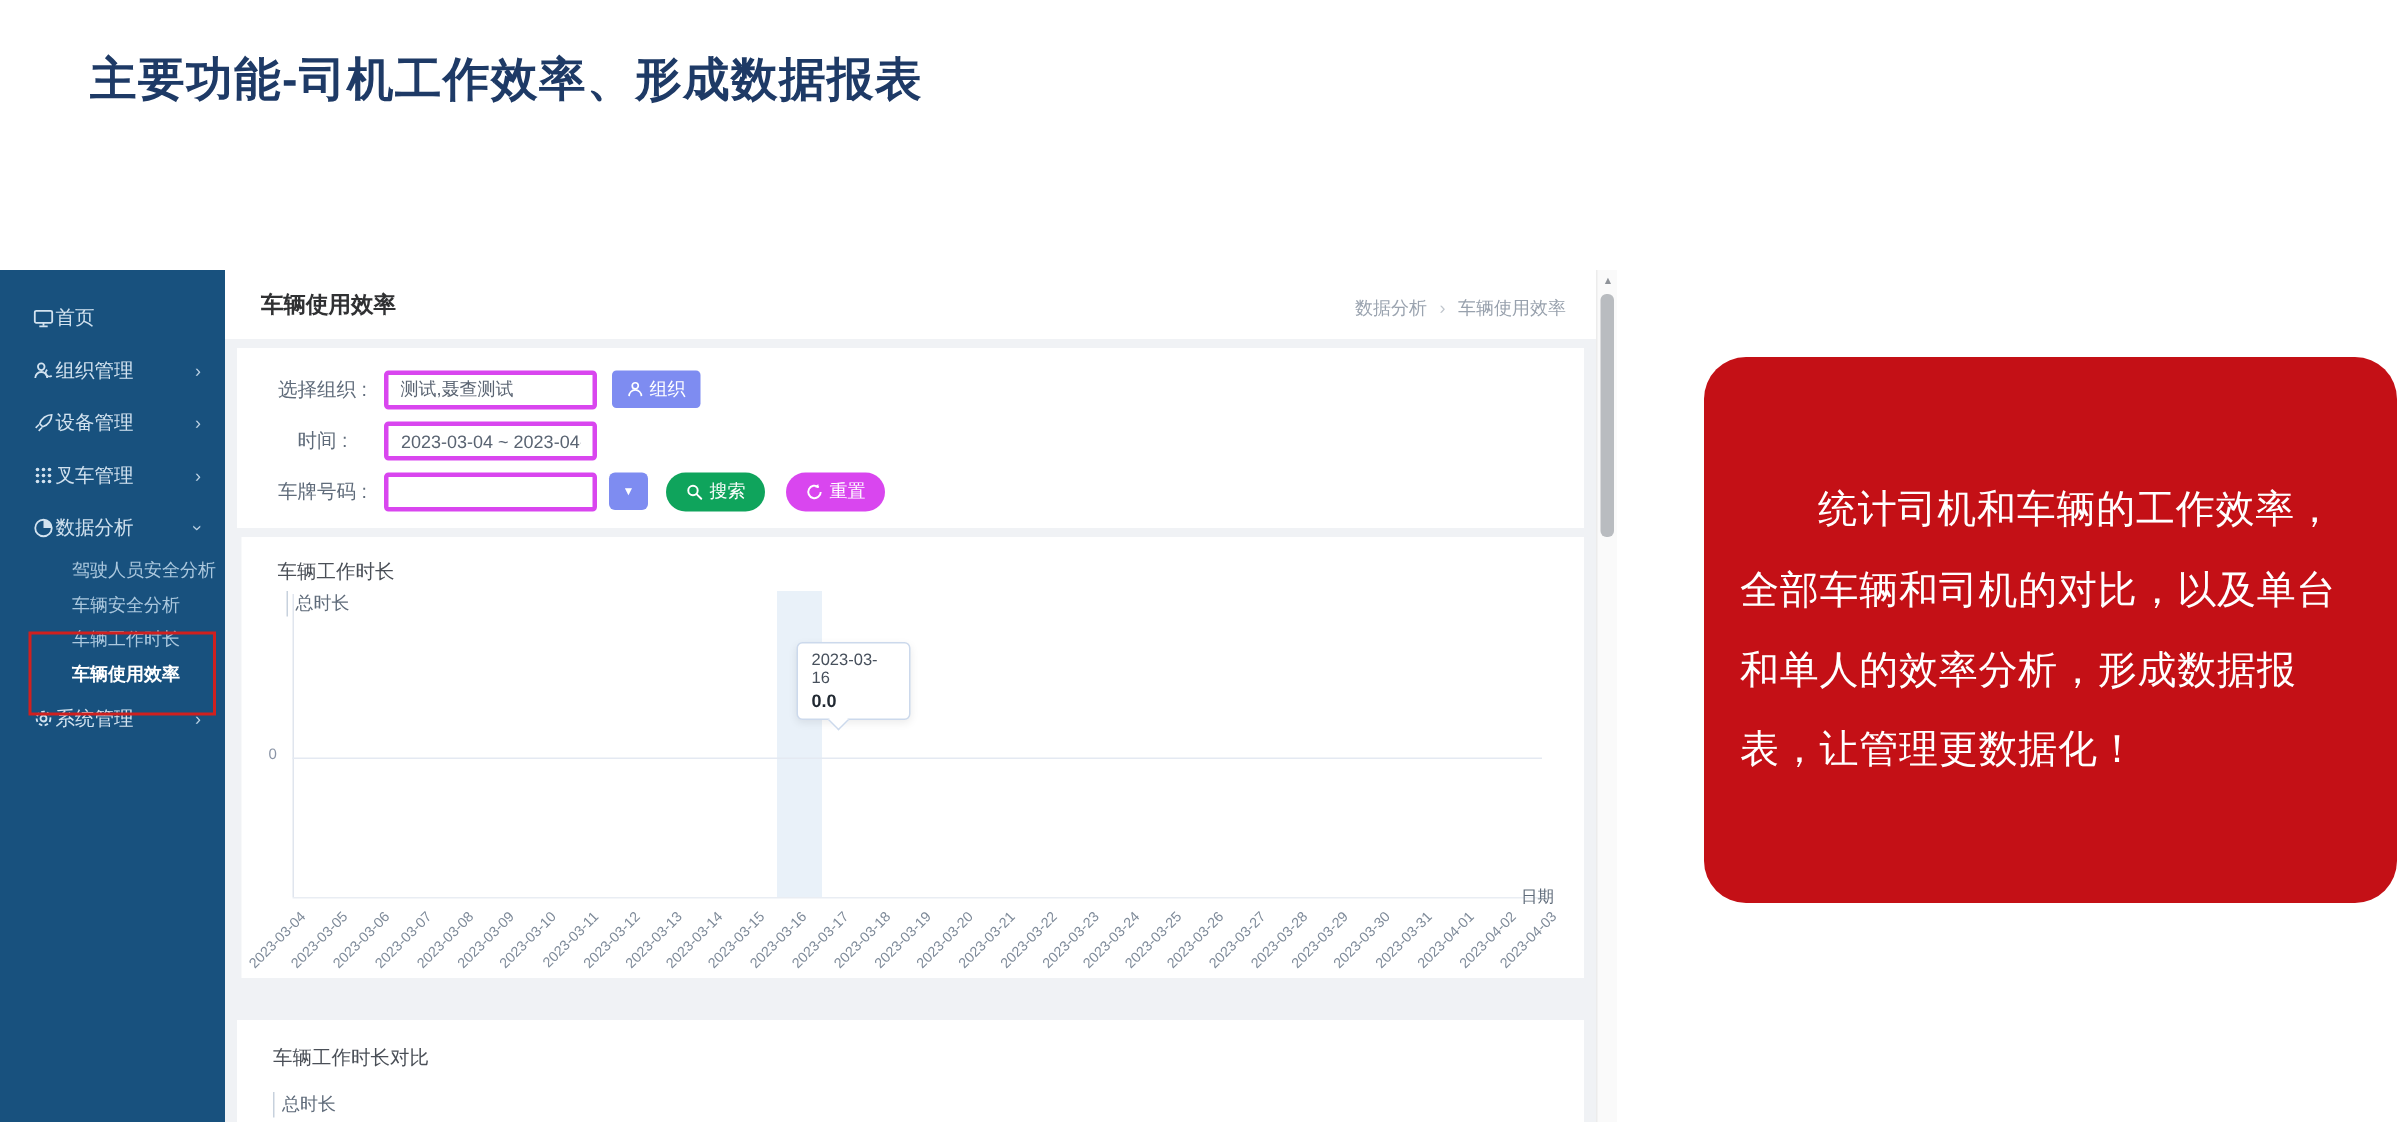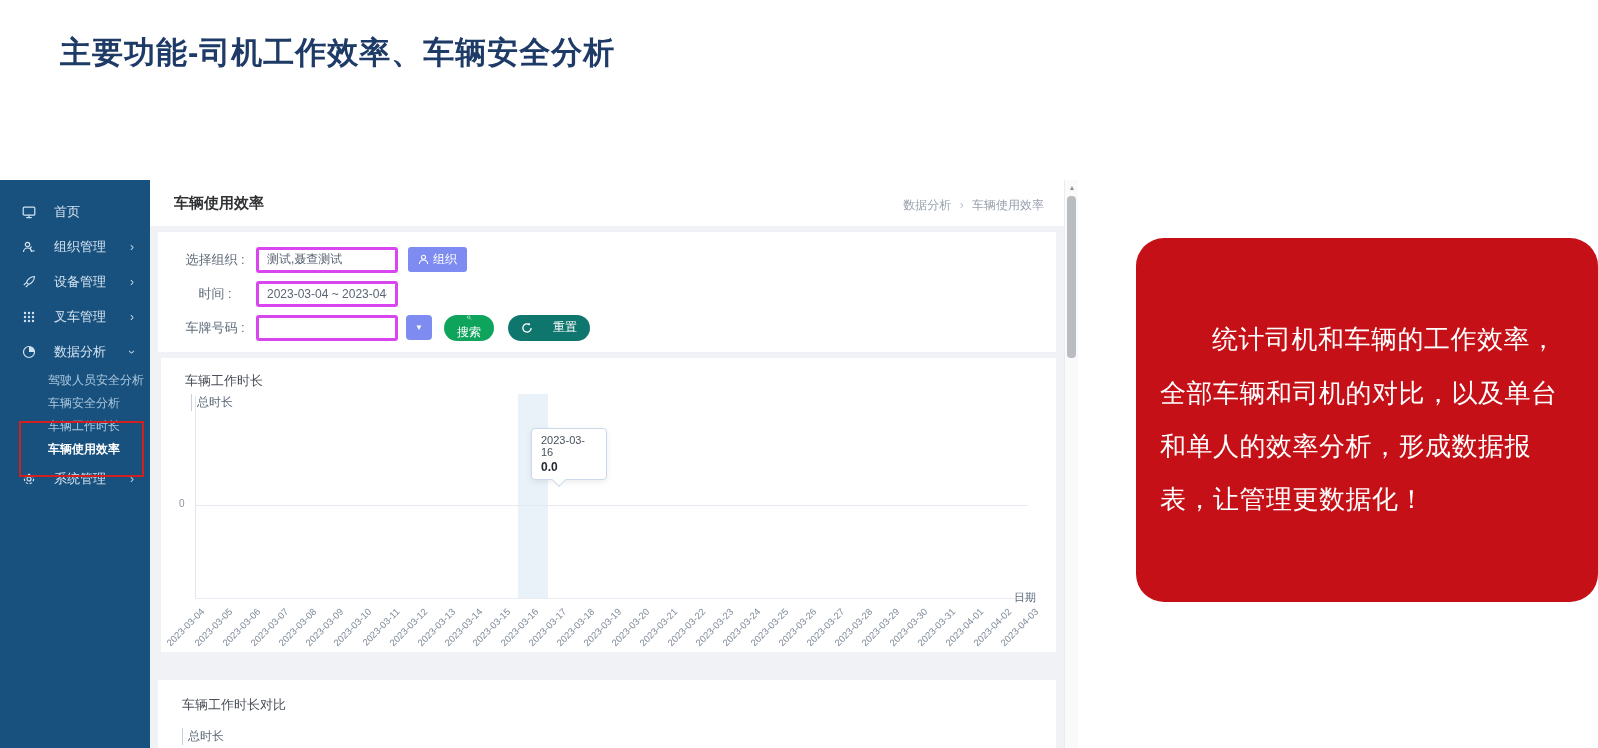--- a/index.html
+++ b/index.html
@@ -12,21 +12,21 @@
                  color:#1e3a66; letter-spacing:1px; }
 
   
   .app { position:absolute; left:0; top:180px; width:1078px; height:568px; background:#f0f2f5; }
 
   
   .sidebar { position:absolute; left:0; top:0; width:150px; height:568px; background:#18517e; }
   .side-list { padding-top:14px; }
   .side-item { position:relative; height:35px; display:flex; align-items:center; padding-left:22px;
                color:#d3e3f0; font-size:13px; cursor:pointer; }
-  .side-item .lbl { margin-left:18px; }
+  .side-item .lbl { margin-left:1px; }
   .side-item .chev { position:absolute; right:16px; font-size:12px; color:#bcd2e4; }
   .chev.down { display:inline-block; transform:rotate(90deg); }
   .sub-list { }
   .sub-item { height:23px; line-height:23px; padding-left:48px; color:#abc8de; font-size:12px; cursor:pointer; }
   .sub-item.active { color:#ffffff; font-weight:bold; }
   .icon-svg { width:14px; height:14px; flex:0 0 14px; }
   
   .annotation-box { position:absolute; left:19px; top:241px; width:125px; height:56px;
                     border:2px solid #d0201f; z-index:5; }
 
@@ -42,22 +42,22 @@
   .filter-card { position:absolute; left:0; right:0; top:52px; height:120px; padding:14px 24px 0 24px; }
   .f-row { display:flex; align-items:center; height:27px; margin-bottom:7px; }
   .f-label { width:66px; text-align:center; font-size:13px; color:#5f6b7a; margin-right:8px; white-space:nowrap; }
   .f-input { width:142px; height:26px; border:3px solid #d946ef; border-radius:3px; background:#fff;
              font-size:12px; color:#5a6472; padding:0 8px; outline:none;
              font-family:"Liberation Sans","DejaVu Sans",sans-serif; }
   .btn { display:inline-flex; align-items:center; justify-content:center; border:none; cursor:pointer;
          color:#fff; font-size:12px; font-family:inherit; }
   .btn-org { margin-left:10px; height:25px; padding:0 10px; border-radius:3px; background:#7e8cf1; gap:4px; }
   .btn-drop { margin-left:8px; width:26px; height:25px; border-radius:4px; background:#7e8cf1; font-size:8px; }
-  .btn-search { margin-left:12px; height:26px; padding:0 13px; border-radius:13px; background:#0fa45c; gap:4px;flex-direction:column; }
-  .btn-reset { margin-left:14px; height:26px; padding:0 13px; border-radius:13px; background:#0f766e; gap:20px; }
+  .btn-search { margin-left:12px; height:26px; padding:0 13px; border-radius:13px; background:#0fa45c; gap:4px; }
+  .btn-reset { margin-left:14px; height:26px; padding:0 13px; border-radius:13px; background:#d946ef; gap:4px; }
 
   
   .chart-card { position:absolute; left:0; right:0; top:178px; height:294px; padding:14px 24px 0 24px;margin-left:11px; }
   .chart-title { font-size:13px; color:#4a4f57; height:22px; }
   .plot-wrap { position:relative; height:252px; }
   .y-name { position:absolute; left:6px; top:0; font-size:12px; color:#5f6b7a;
             border-left:1px solid #c7d1dd; padding-left:5px; }
   .y-axis { position:absolute; left:10px; top:2px; height:202px; width:1px; background:#e0e5ee; }
   .hover-band { position:absolute; left:333px; top:0; width:30px; height:204px; background:#e9f1f9; }
   .zero-line { position:absolute; left:10px; right:4px; top:111px; height:1px; background:#e4e9f2; }
@@ -92,21 +92,21 @@
   
   .red-panel { position:absolute; left:1136px; top:238px; width:462px; height:364px; background:#c41016;
                display:flex; align-items:center; padding:0 24px;border-radius:28px; }
   .red-panel p { color:#ffffff; font-size:26px; line-height:2.05; text-indent:2em; letter-spacing:.5px; }
 </style>
 </head>
 <body>
 
 <div class="slide">
 
-  <h1 class="slide-title">主要功能-司机工作效率、车辆安全分析</h1>
+  <h1 class="slide-title">主要功能-司机工作效率、形成数据报表</h1>
 
   <div class="app">
 
     <nav class="sidebar">
       <div class="side-list">
         <div class="side-item">
           <svg class="icon-svg" viewBox="0 0 14 14">
             <rect x="1.2" y="2.2" width="11.6" height="8" rx="1" fill="none" stroke="#d3e3f0" stroke-width="1.2"></rect>
             <line x1="7" y1="10.2" x2="7" y2="12.2" stroke="#d3e3f0" stroke-width="1.2"></line>
             <line x1="4.2" y1="12.6" x2="9.8" y2="12.6" stroke="#d3e3f0" stroke-width="1.2"></line>

